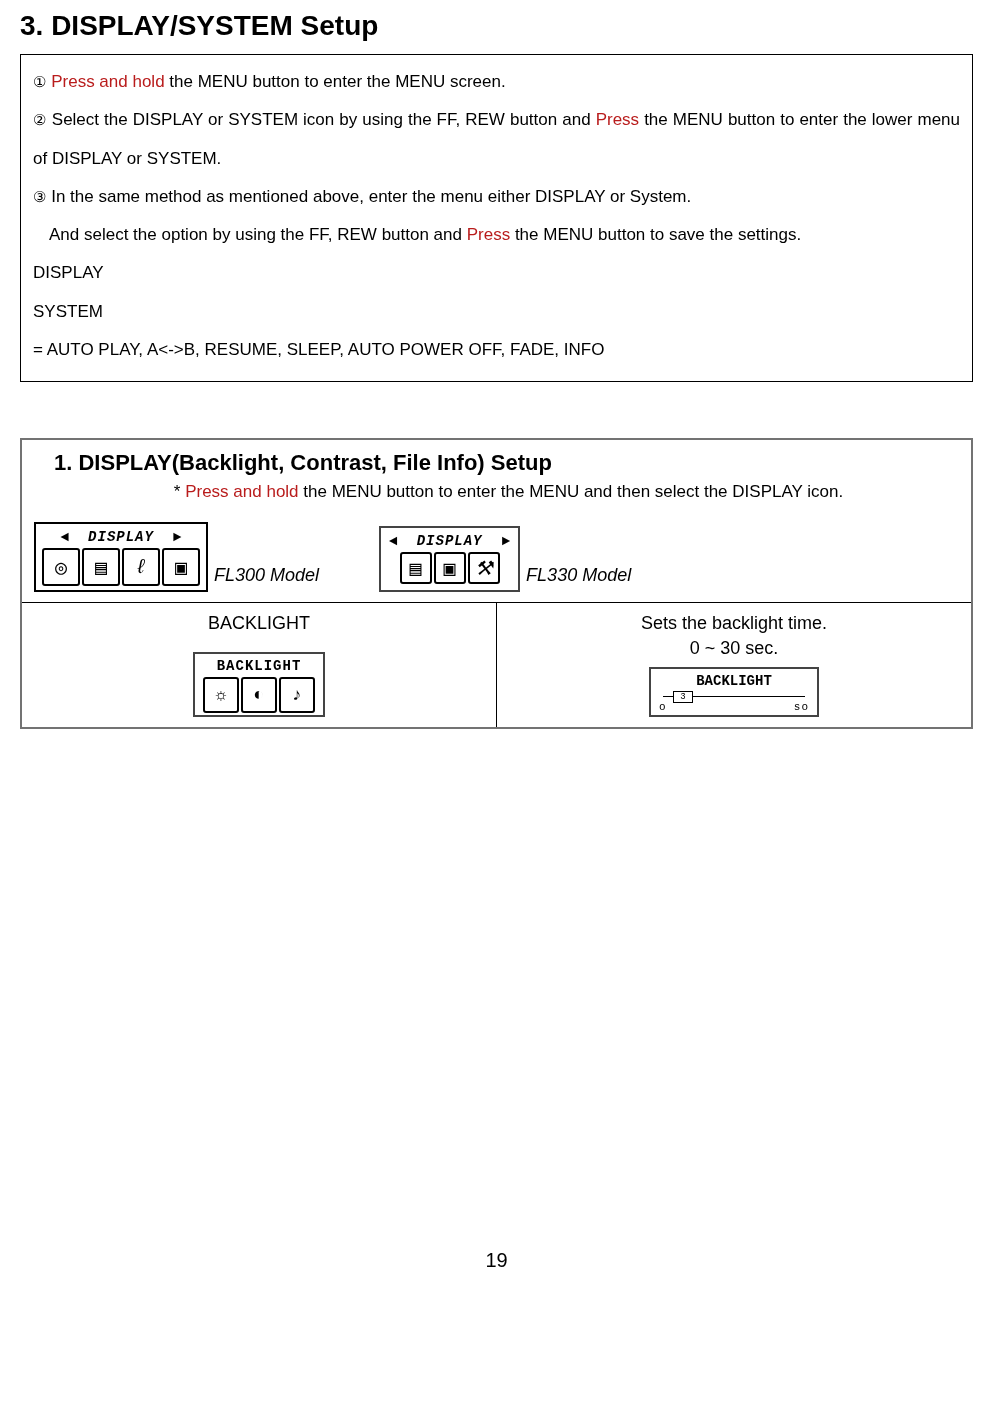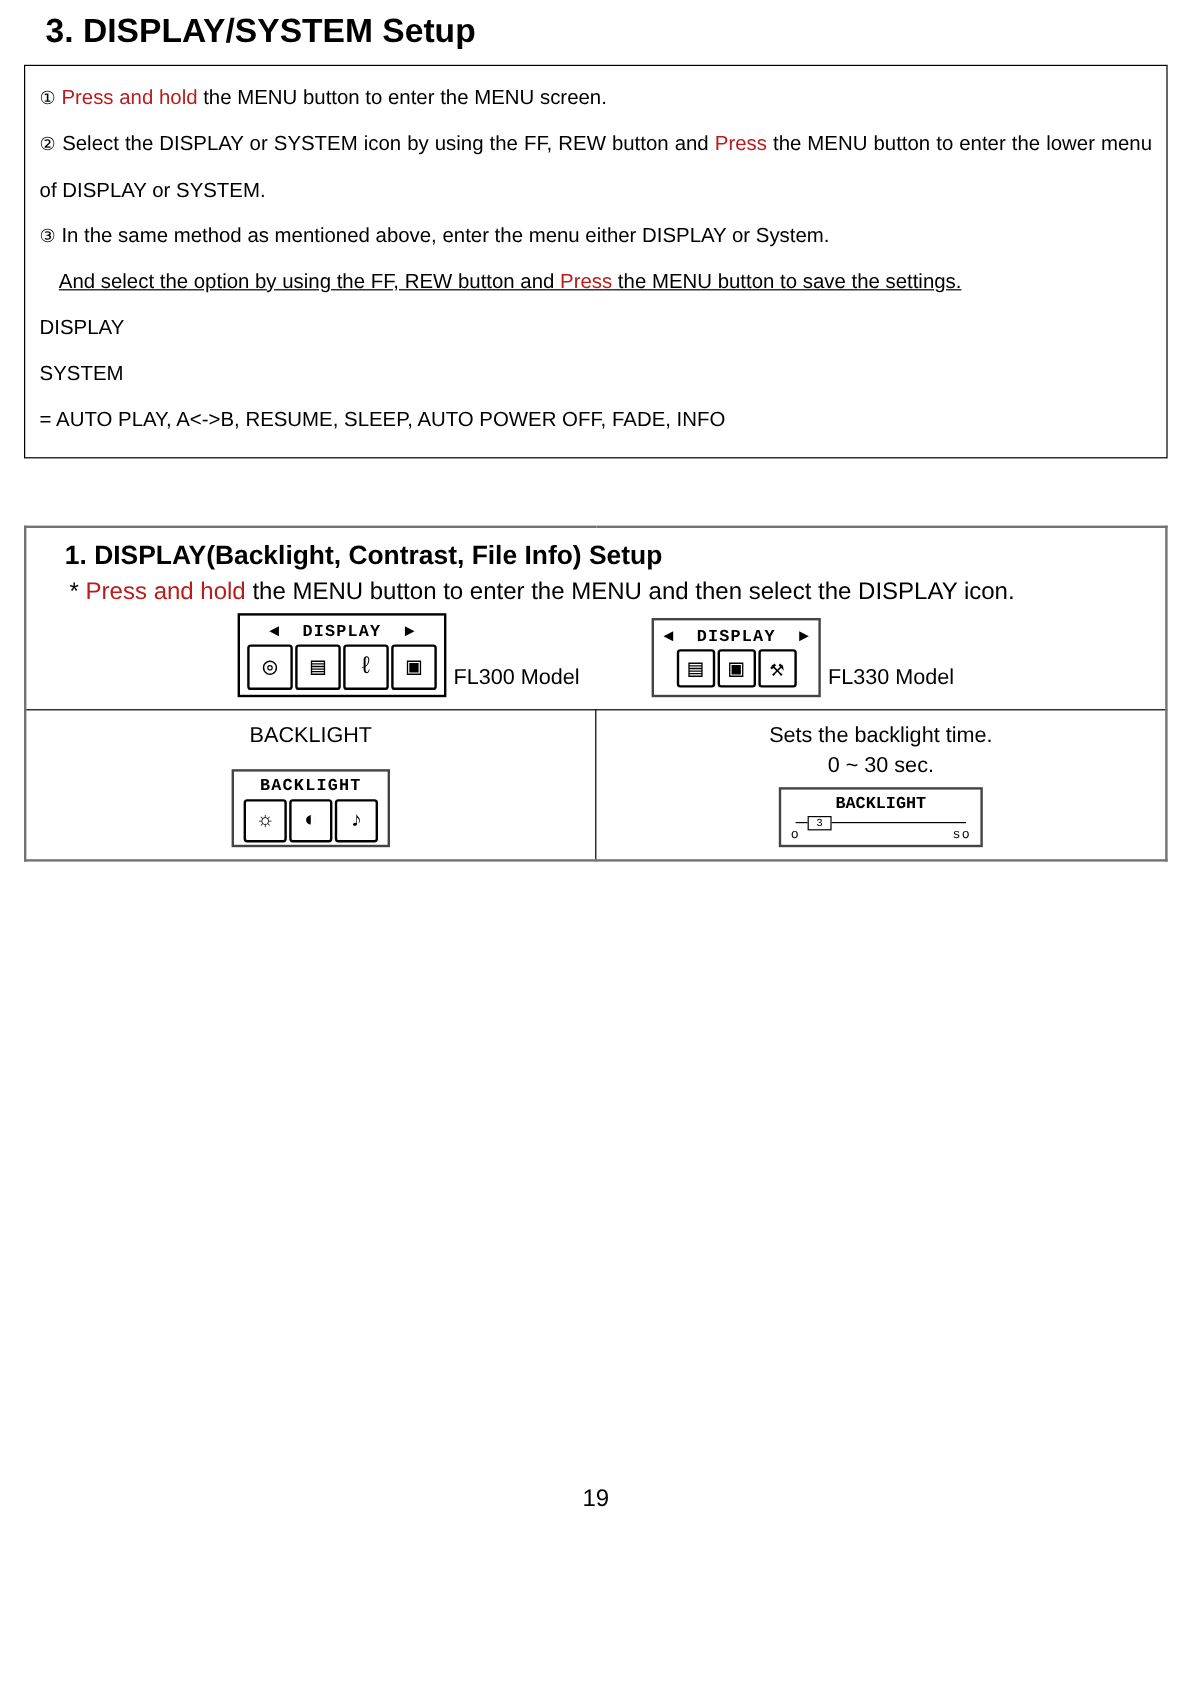--- a/index.html
+++ b/index.html
@@ -5,21 +5,21 @@
     body {
       font-family: Arial, Helvetica, sans-serif;
       max-width: 993px;
       margin: 0 auto;
       padding: 10px 20px 20px 20px;
       color: #000;
     }
     h1 {
       font-size: 28px;
       font-weight: bold;
-      margin: 0 0 12px 18px;
+      margin: 0 0 12px 0;
     }
     .instructions-box {
       border: 1px solid #000;
       padding: 8px 12px 12px 12px;
       line-height: 2.25;
       font-size: 17px;
       text-align: justify;
     }
     .red {
       color: #b91c1c;
@@ -38,29 +38,30 @@
       border: 1px solid #000;
       padding: 10px 12px;
       vertical-align: top;
     }
     .section-header {
       font-size: 22px;
       font-weight: bold;
       margin: 0 0 6px 20px;
     }
     .header-sub {
-      font-size: 20px;
-      margin: 0 0 6px 24px;
+      font-size: 17px;
+      margin: 0 0 20px 24px;
+      text-align: center;
     }
     .model-row {
       text-align: center;
       display: flex;
-      justify-content: center;
       align-items: flex-end;
       gap: 60px;
+      font-style: italic;
     }
     .model-item {
       display: flex;
       align-items: flex-end;
       gap: 6px;
     }
     .device-screen {
       border: 2px solid #000;
       display: inline-block;
       padding: 4px 6px 4px 6px;
@@ -197,21 +198,21 @@
   <div>
     <span class="circled">①</span>
     <span class="red">Press and hold</span><span> the MENU button to enter the </span><span>MENU screen.</span>
   </div>
   <div>
     <span class="circled">②</span><span> Select the DISPLAY or SYSTEM icon by using the FF, REW button and </span><span class="red">Press</span><span> the MENU button to enter the lower menu of DISPLAY or SYSTEM.</span>
   </div>
   <div>
     <span class="circled">③</span><span> In the same method as mentioned above, enter the menu either DISPLAY or System.</span>
   </div>
-  <div style="margin-left:16px;text-decoration:underline;">
+  <div style="margin-left:16px;">
     <span>And </span><span>select the option by using the FF, REW button and </span><span class="red">Press</span><span> the MENU button to save the settings.</span>
   </div>
   <div>DISPLAY</div>
   <div>SYSTEM</div>
   <div>= AUTO PLAY, A&lt;-&gt;B, RESUME, SLEEP, AUTO POWER OFF, FADE, INFO</div>
 </div>
 
 <table class="display-table">
   <tbody>
       <tr>

